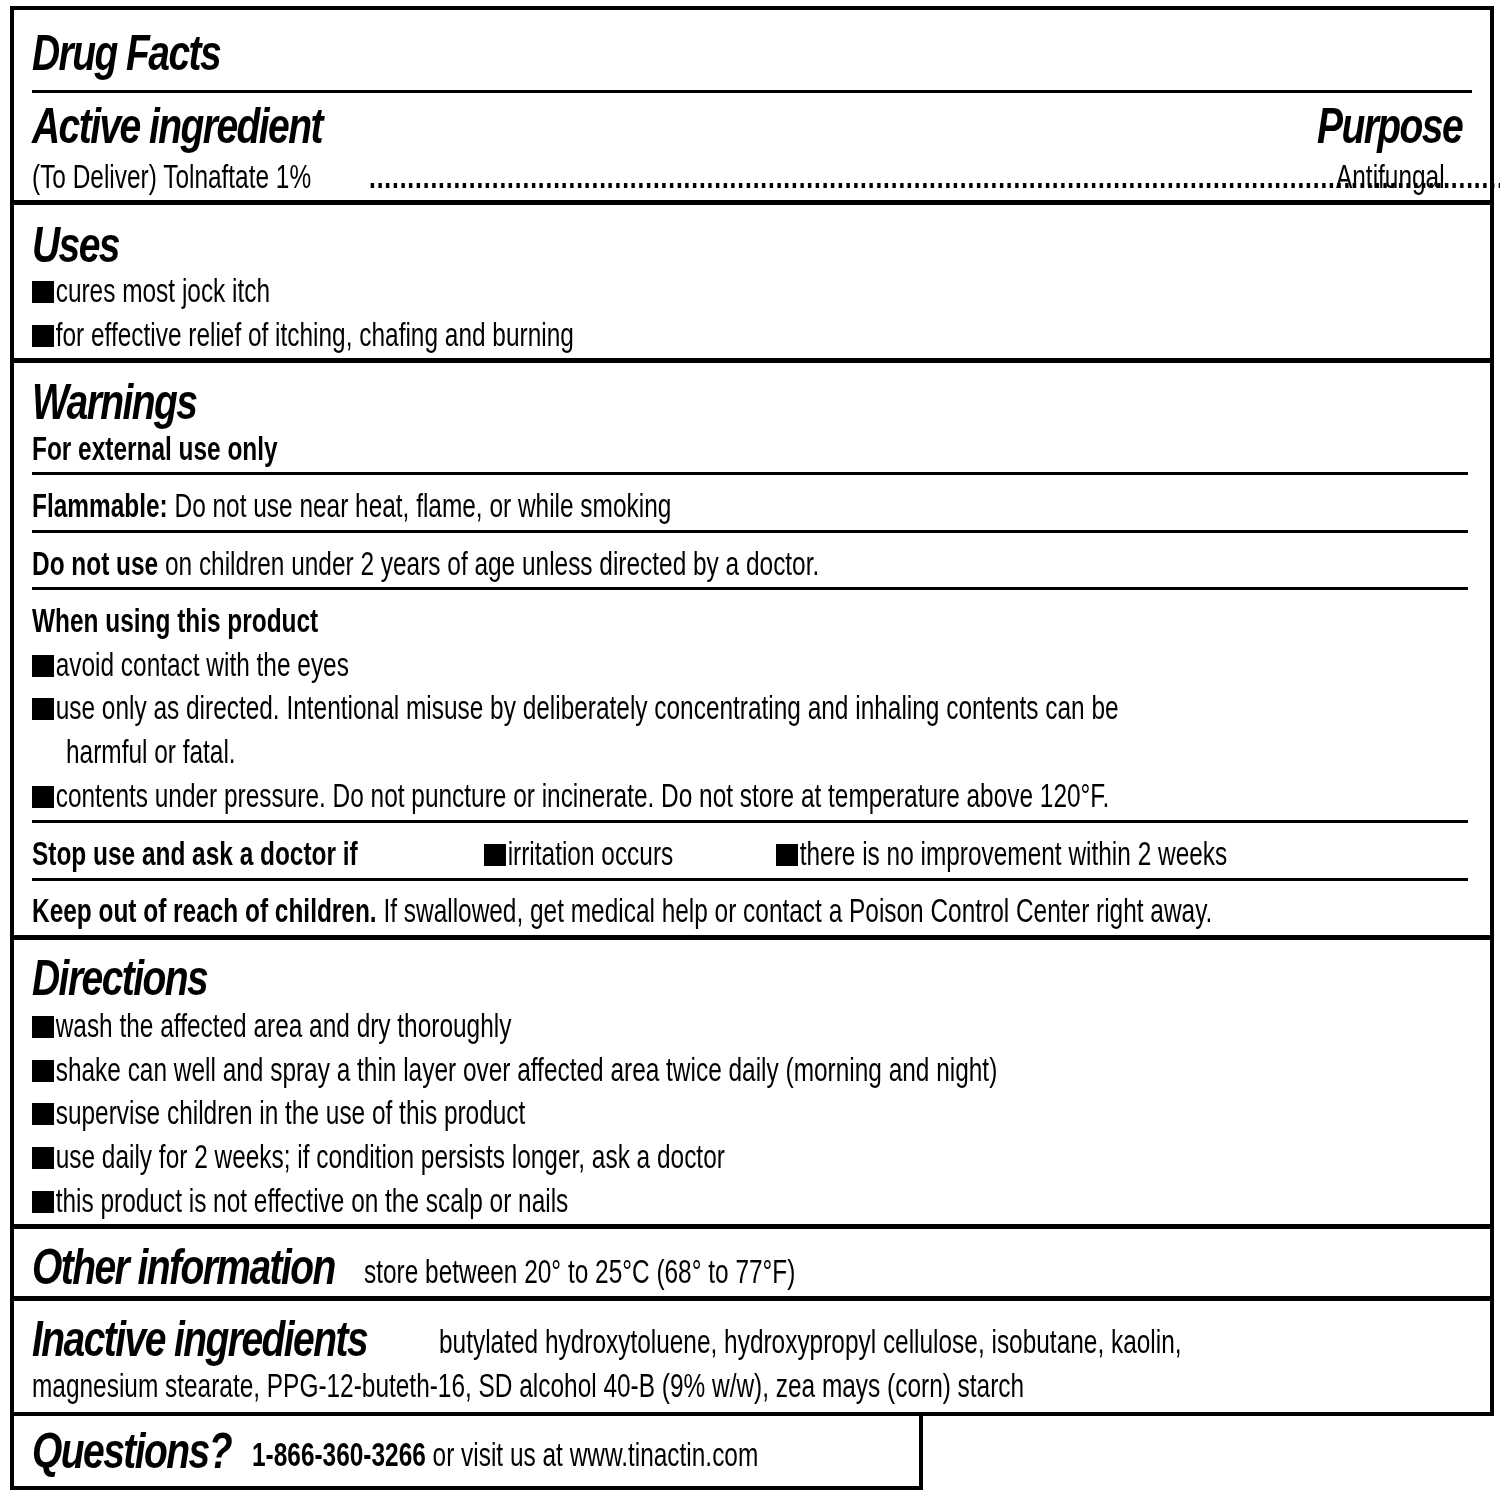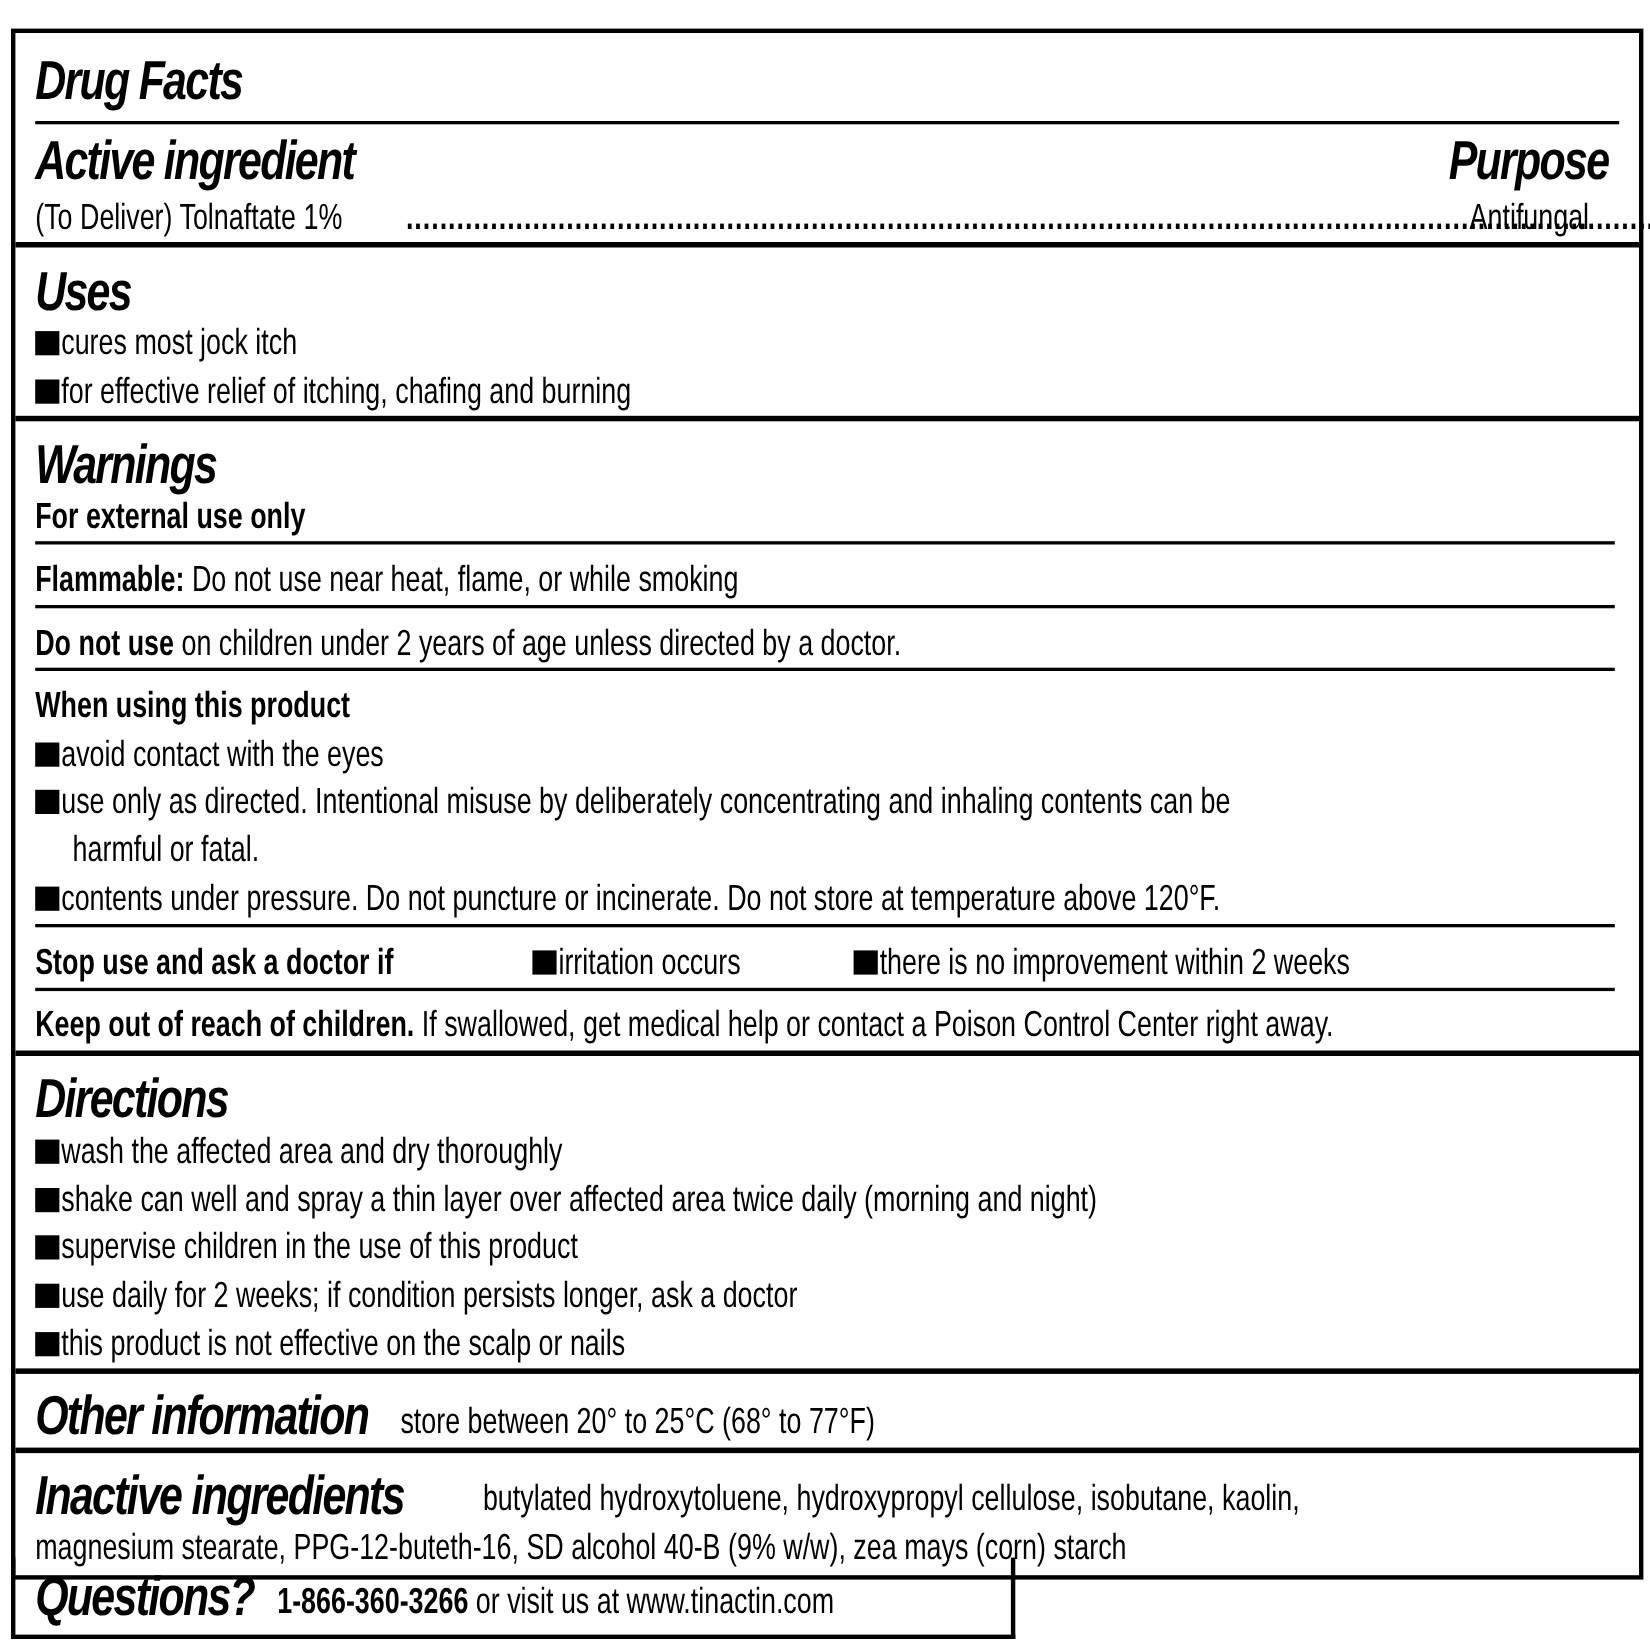--- a/index.html
+++ b/index.html
@@ -1,18 +1,18 @@
 <!DOCTYPE html>
 <html><head>
 <meta charset="utf-8">
 <style>
   html, body { margin: 0; padding: 0; background: #ffffff; }
   body { width: 1500px; height: 1500px; position: relative; overflow: hidden; color: #000; }
 
-  #label { position: absolute; left: 10px; top: 26px; width: 1476px; height: 1402px; border: 4px solid #000; box-sizing: content-box; }
+  #label { position: absolute; left: 10px; top: 6px; width: 1476px; height: 1402px; border: 4px solid #000; box-sizing: content-box; }
   .sec-border { position: absolute; left: 0; right: 0; height: 5px; background: #000; }
   .thin-rule { position: absolute; left: 18px; right: 22px; height: 3px; background: #000; }
 
   .h-big { position: absolute; font-family: "Liberation Sans", sans-serif; font-weight: bold; font-style: italic; font-size: 50px; letter-spacing: -2px; transform: scaleX(0.78); transform-origin: 0 0; white-space: nowrap; line-height: 1; }
   .txt { position: absolute; font-family: "Liberation Sans", sans-serif; font-size: 33px; transform: scaleX(0.74); transform-origin: 0 0; white-space: nowrap; line-height: 1; }
   .bold { font-weight: bold; }
   .sq { display: inline-block; width: 22px; height: 22px; background: #000; margin-right: 10px; vertical-align: -1px; transform: scaleX(1.35); transform-origin: 0 50%; }
 
   #questions { position: absolute; left: 10px; top: 1416px; width: 905px; height: 70px; border: 4px solid #000; border-top: none; }
 </style>

